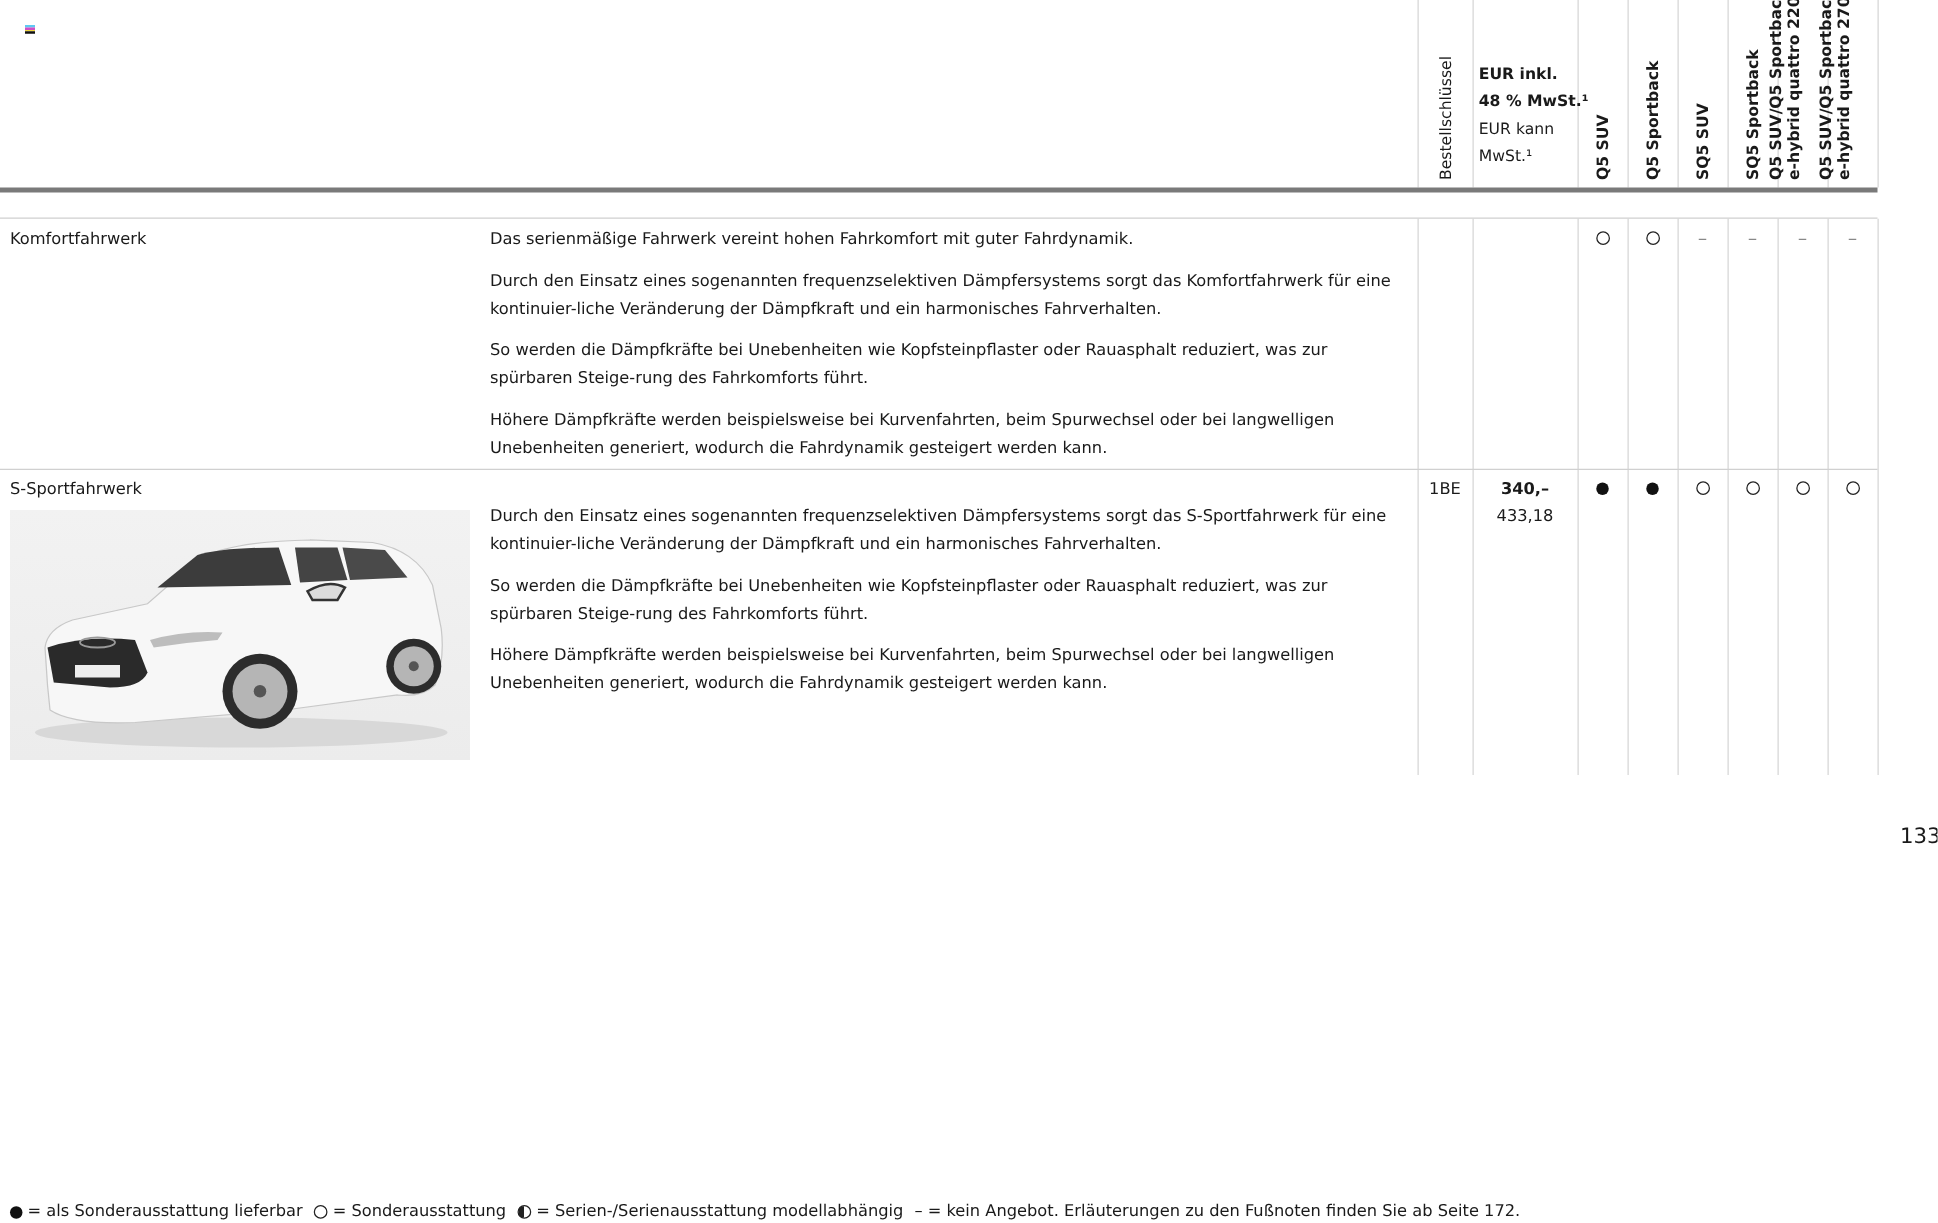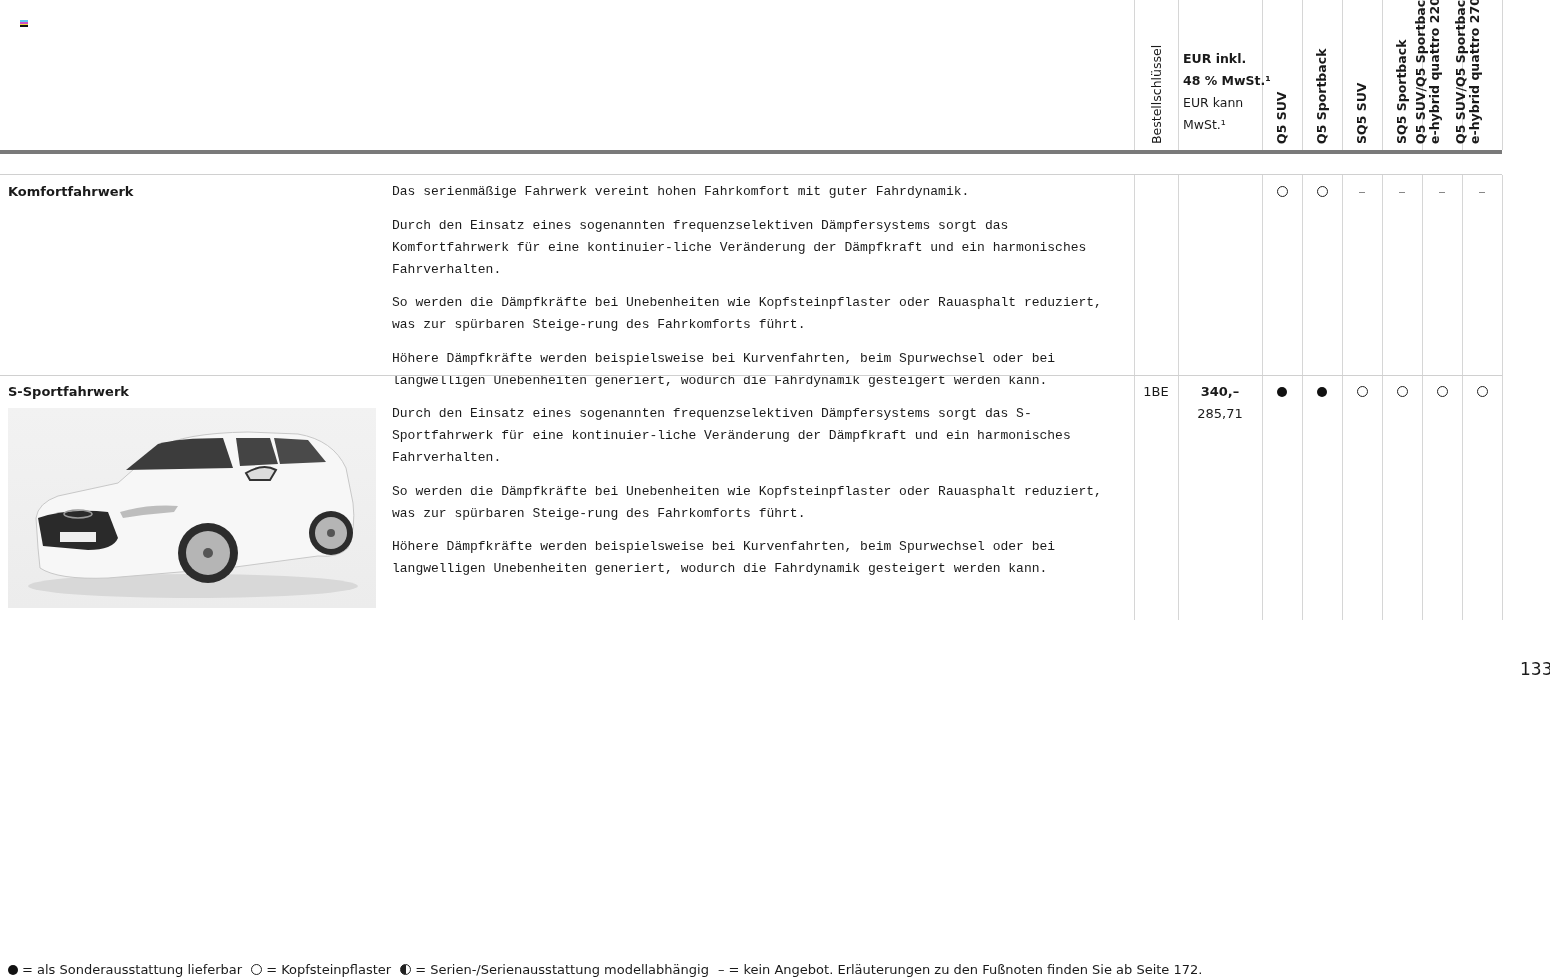--- a/index.html
+++ b/index.html
@@ -17,23 +17,23 @@
   .vhead { position: absolute; bottom: 834px; transform-origin: left bottom; transform: rotate(-90deg); white-space: nowrap; font-size: 12.5px; line-height: 15px; }
   .vhead.bold { font-weight: bold; }
   .vhead.two { line-height: 14px; }
 
   .price-head { position: absolute; left: 1183px; top: 48px; font-size: 12.5px; line-height: 22px; }
   .price-head .b { font-weight: bold; display: block; }
   .price-head .n { display: block; }
 
   
   .row-sep { position: absolute; left: 0; width: 1502px; height: 1px; background: #d0d0d0; }
-  .row-title { position: absolute; left: 8px; font-size: 13px; font-weight: bold; }
+  .row-title { position: absolute; left: 8px; font-size: 13px; font-weight: normal; }
   .desc { position: absolute; left: 392px; width: 730px; font-size: 13px; line-height: 22px; }
-  .desc p { margin-bottom: 11.5px; font-family: Liberation Mono, monospace; }
+  .desc p { margin-bottom: 11.5px; }
   .order-key { position: absolute; left: 1134px; width: 44px; text-align: center; font-size: 13px; }
   .price-cell { position: absolute; left: 1178px; width: 84px; text-align: center; font-size: 13px; line-height: 22px; }
   .price-cell .gross { font-weight: bold; display: block; }
   .mark { position: absolute; width: 40px; text-align: center; font-size: 13px; line-height: 16px; }
   .sym-filled { display: inline-block; width: 10px; height: 10px; border-radius: 50%; background: #111; }
   .sym-open { display: inline-block; width: 11px; height: 11px; border-radius: 50%; border: 1.3px solid #222; }
   .sym-dash { display: inline-block; width: 6px; height: 1px; background: #888; vertical-align: middle; }
 
   .car-image { position: absolute; left: 8px; top: 408px; width: 368px; height: 200px; background: linear-gradient(#f2f2f2, #ececec); overflow: hidden; }
 
@@ -148,41 +148,41 @@
 
   <div class="desc" style="top:403px">
     <p>Durch den Einsatz eines sogenannten frequenzselektiven Dämpfersystems sorgt das S-Sportfahrwerk für eine kontinuier-liche Veränderung der Dämpfkraft und ein harmonisches Fahrverhalten.</p>
     <p>So werden die Dämpfkräfte bei Unebenheiten wie Kopfsteinpflaster oder Rauasphalt reduziert, was zur spürbaren Steige-rung des Fahrkomforts führt.</p>
     <p>Höhere Dämpfkräfte werden beispielsweise bei Kurvenfahrten, beim Spurwechsel oder bei langwelligen Unebenheiten generiert, wodurch die Fahrdynamik gesteigert werden kann.</p>
   </div>
 
   <div class="order-key" style="top:384px">1BE</div>
   <div class="price-cell" style="top:381px">
     <span class="gross">340,–</span>
-    <span>285,71</span>
+    <span>433,18</span>
   </div>
 
   <div class="mark" style="left:1262px;top:385px"><span class="sym-filled"></span></div>
   <div class="mark" style="left:1302px;top:385px"><span class="sym-filled"></span></div>
   <div class="mark" style="left:1342px;top:385px"><span class="sym-open"></span></div>
   <div class="mark" style="left:1382px;top:385px"><span class="sym-open"></span></div>
   <div class="mark" style="left:1422px;top:385px"><span class="sym-open"></span></div>
   <div class="mark" style="left:1462px;top:385px"><span class="sym-open"></span></div>
 </div>
 
 <div class="page-number">133</div>
 
 <div class="legend">
   <span class="item">
     <span class="sym sym-filled"></span>
     <span>= als Sonderausstattung lieferbar</span>
   </span>
   <span class="item">
     <span class="sym sym-open"></span>
-    <span>= Kopfsteinpflaster</span>
+    <span>= Sonderausstattung</span>
   </span>
   <span class="item">
     <span class="sym half"></span>
     <span>= Serien-/Serienausstattung modellabhängig</span>
   </span>
   <span class="item">
     <span class="sym">–</span>
     <span>= kein Angebot. Erläuterungen zu den Fußnoten finden Sie ab Seite 172.</span>
   </span>
 </div>

